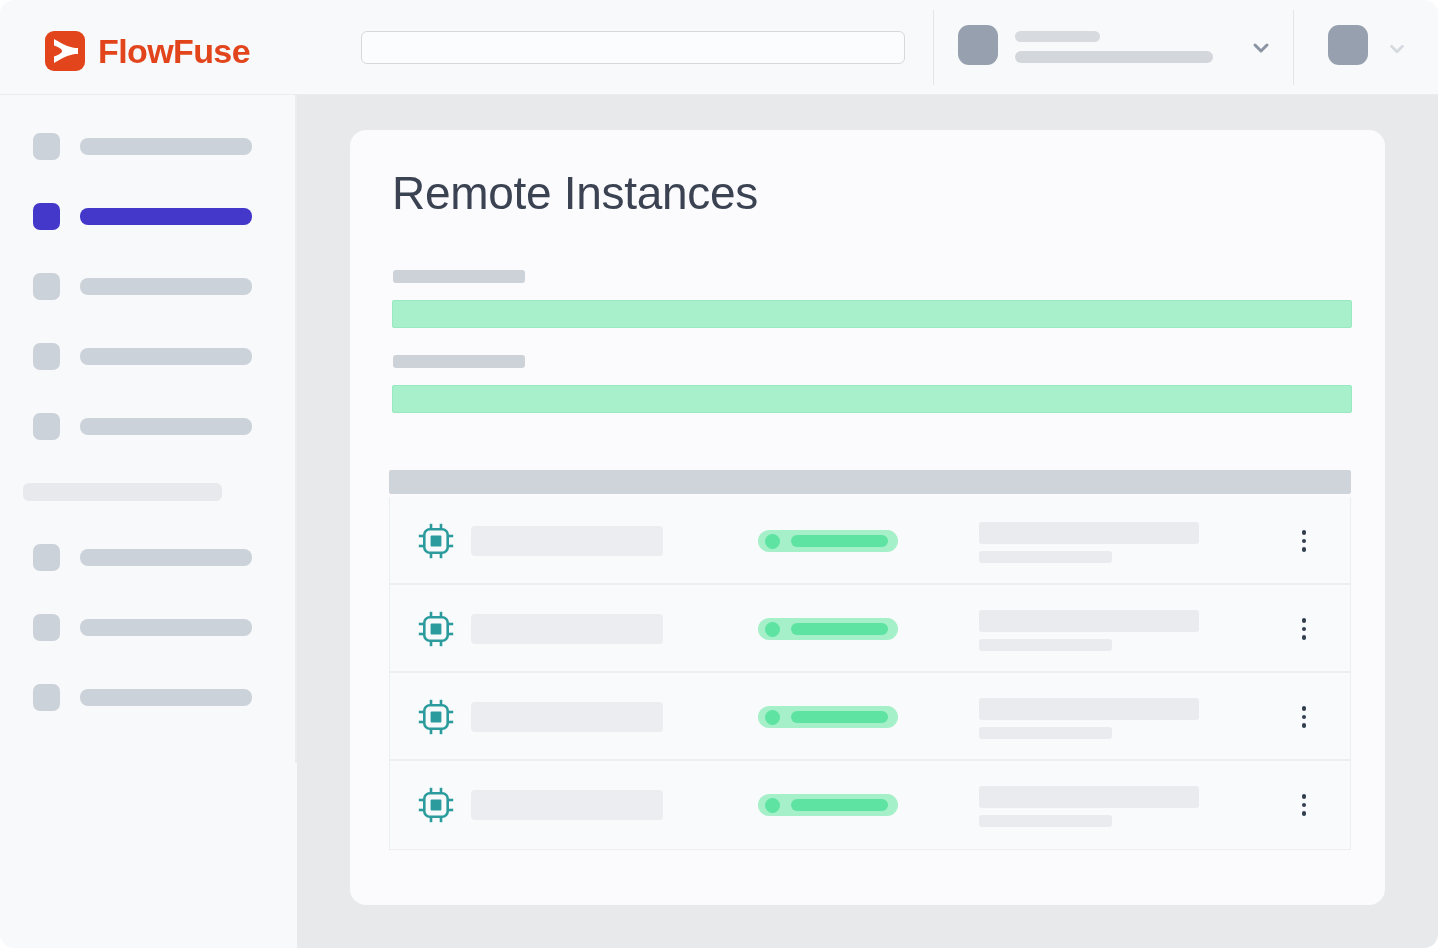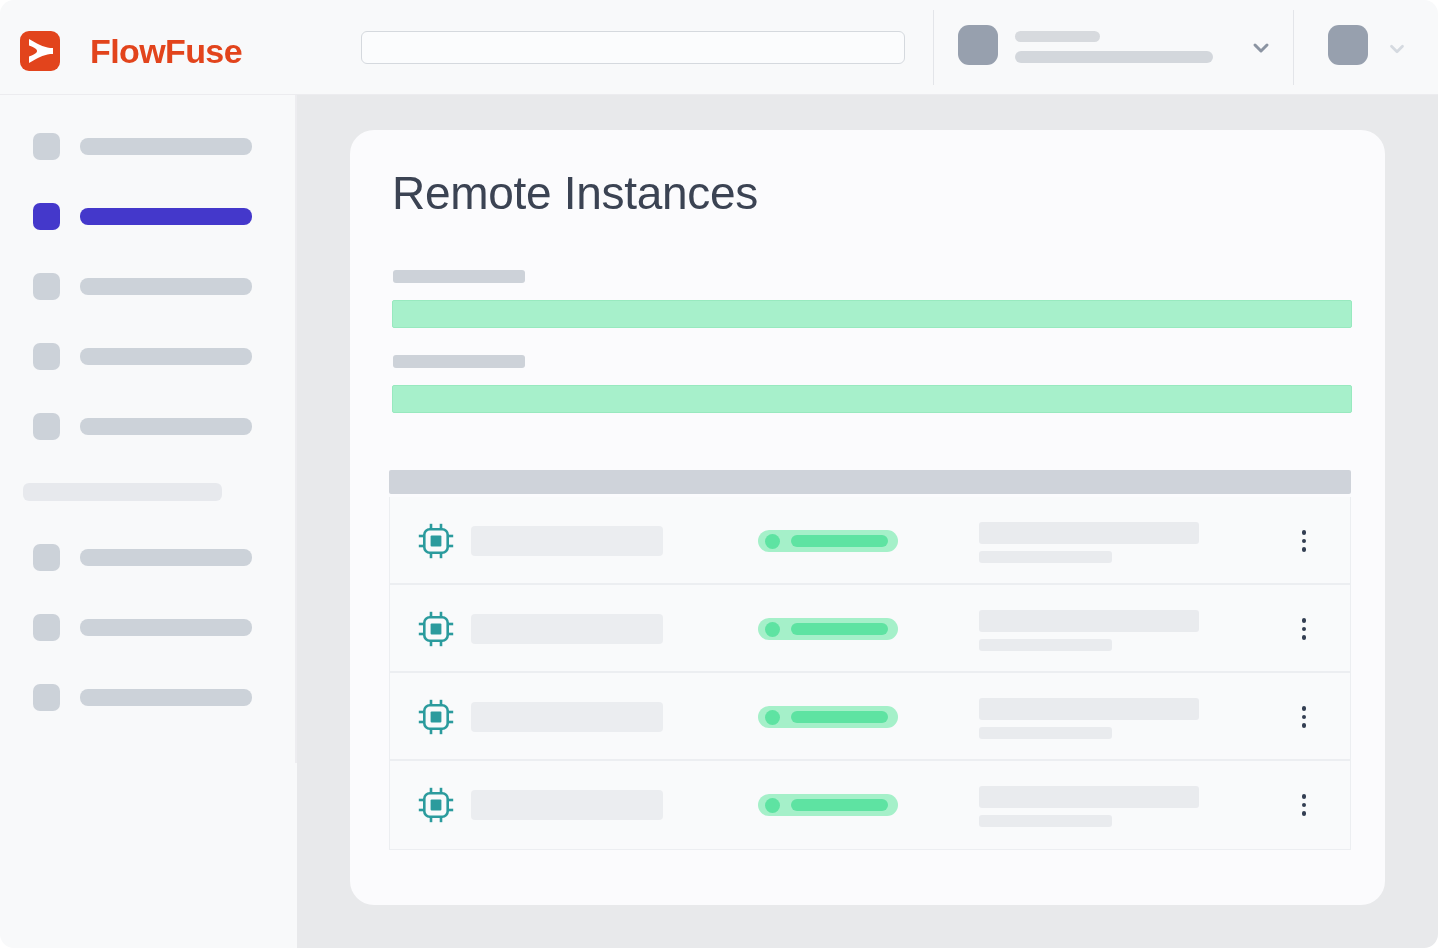--- a/index.html
+++ b/index.html
@@ -13,21 +13,21 @@
     position:relative; width:1438px; height:948px;
     background:#ffffff; border-radius:14px; overflow:hidden;
   }
 
   
   .topbar {
     position:absolute; left:0; top:0; width:100%; height:95px;
     background:var(--topbar_bg,#f8f9fa);
     border-bottom:1px solid #ececef; z-index:3;
   }
-  .brand { position:absolute; left:20px; top:31px; height:40px; display:flex; align-items:center; gap:30px; cursor:pointer; }
+  .brand { position:absolute; left:45px; top:31px; height:40px; display:flex; align-items:center; gap:13px; cursor:pointer; }
   .logo-mark {
     width:40px; height:40px; border-radius:9px;
     background:var(--brand,#e2441c);
     display:flex; align-items:center; justify-content:center; flex:none;
   }
   .logo-text { font-size:34px; font-weight:bold; color:var(--brand,#e2441c); letter-spacing:-0.6px; line-height:1; }
   .search-input {
     position:absolute; left:361px; top:31px; width:544px; height:33px;
     border:1px solid #d5d9de; border-radius:6px; background:#fbfcfd;
     outline:none; padding:0 10px; font-size:14px; color:#3b4353;
@@ -60,21 +60,21 @@
   .side-item.active .side-icon, .side-item.active .side-bar { background:var(--accent_active,#4438cb); }
   .side-section { width:199px; height:18px; border-radius:6px; background:#e7e9ed; margin:3px 0 43px 23px; }
 
   
   .content {
     position:absolute; left:297px; top:95px; width:1141px; height:853px;
     background:var(--content_bg,#e8e9eb);
   }
   .card {
     position:absolute; left:53px; top:35px; width:1035px; height:775px;
-    background:var(--card_bg,#fbfbfd); border-radius:24px;
+    background:var(--card_bg,#fbfbfd); border-radius:16px;
   }
   .page-title {
     position:absolute; left:42px; top:38px;
     font-size:46px; font-weight:400; color:var(--title_text,#3b4353);
     letter-spacing:-0.3px; line-height:1.1;
   }
   .f-label { position:absolute; left:43px; width:132px; height:13px; border-radius:3px; background:#cdd2d9; }
   .fl1 { top:140px; } .fl2 { top:225px; }
   .f-input {
     position:absolute; left:42px; width:960px; height:28px;

